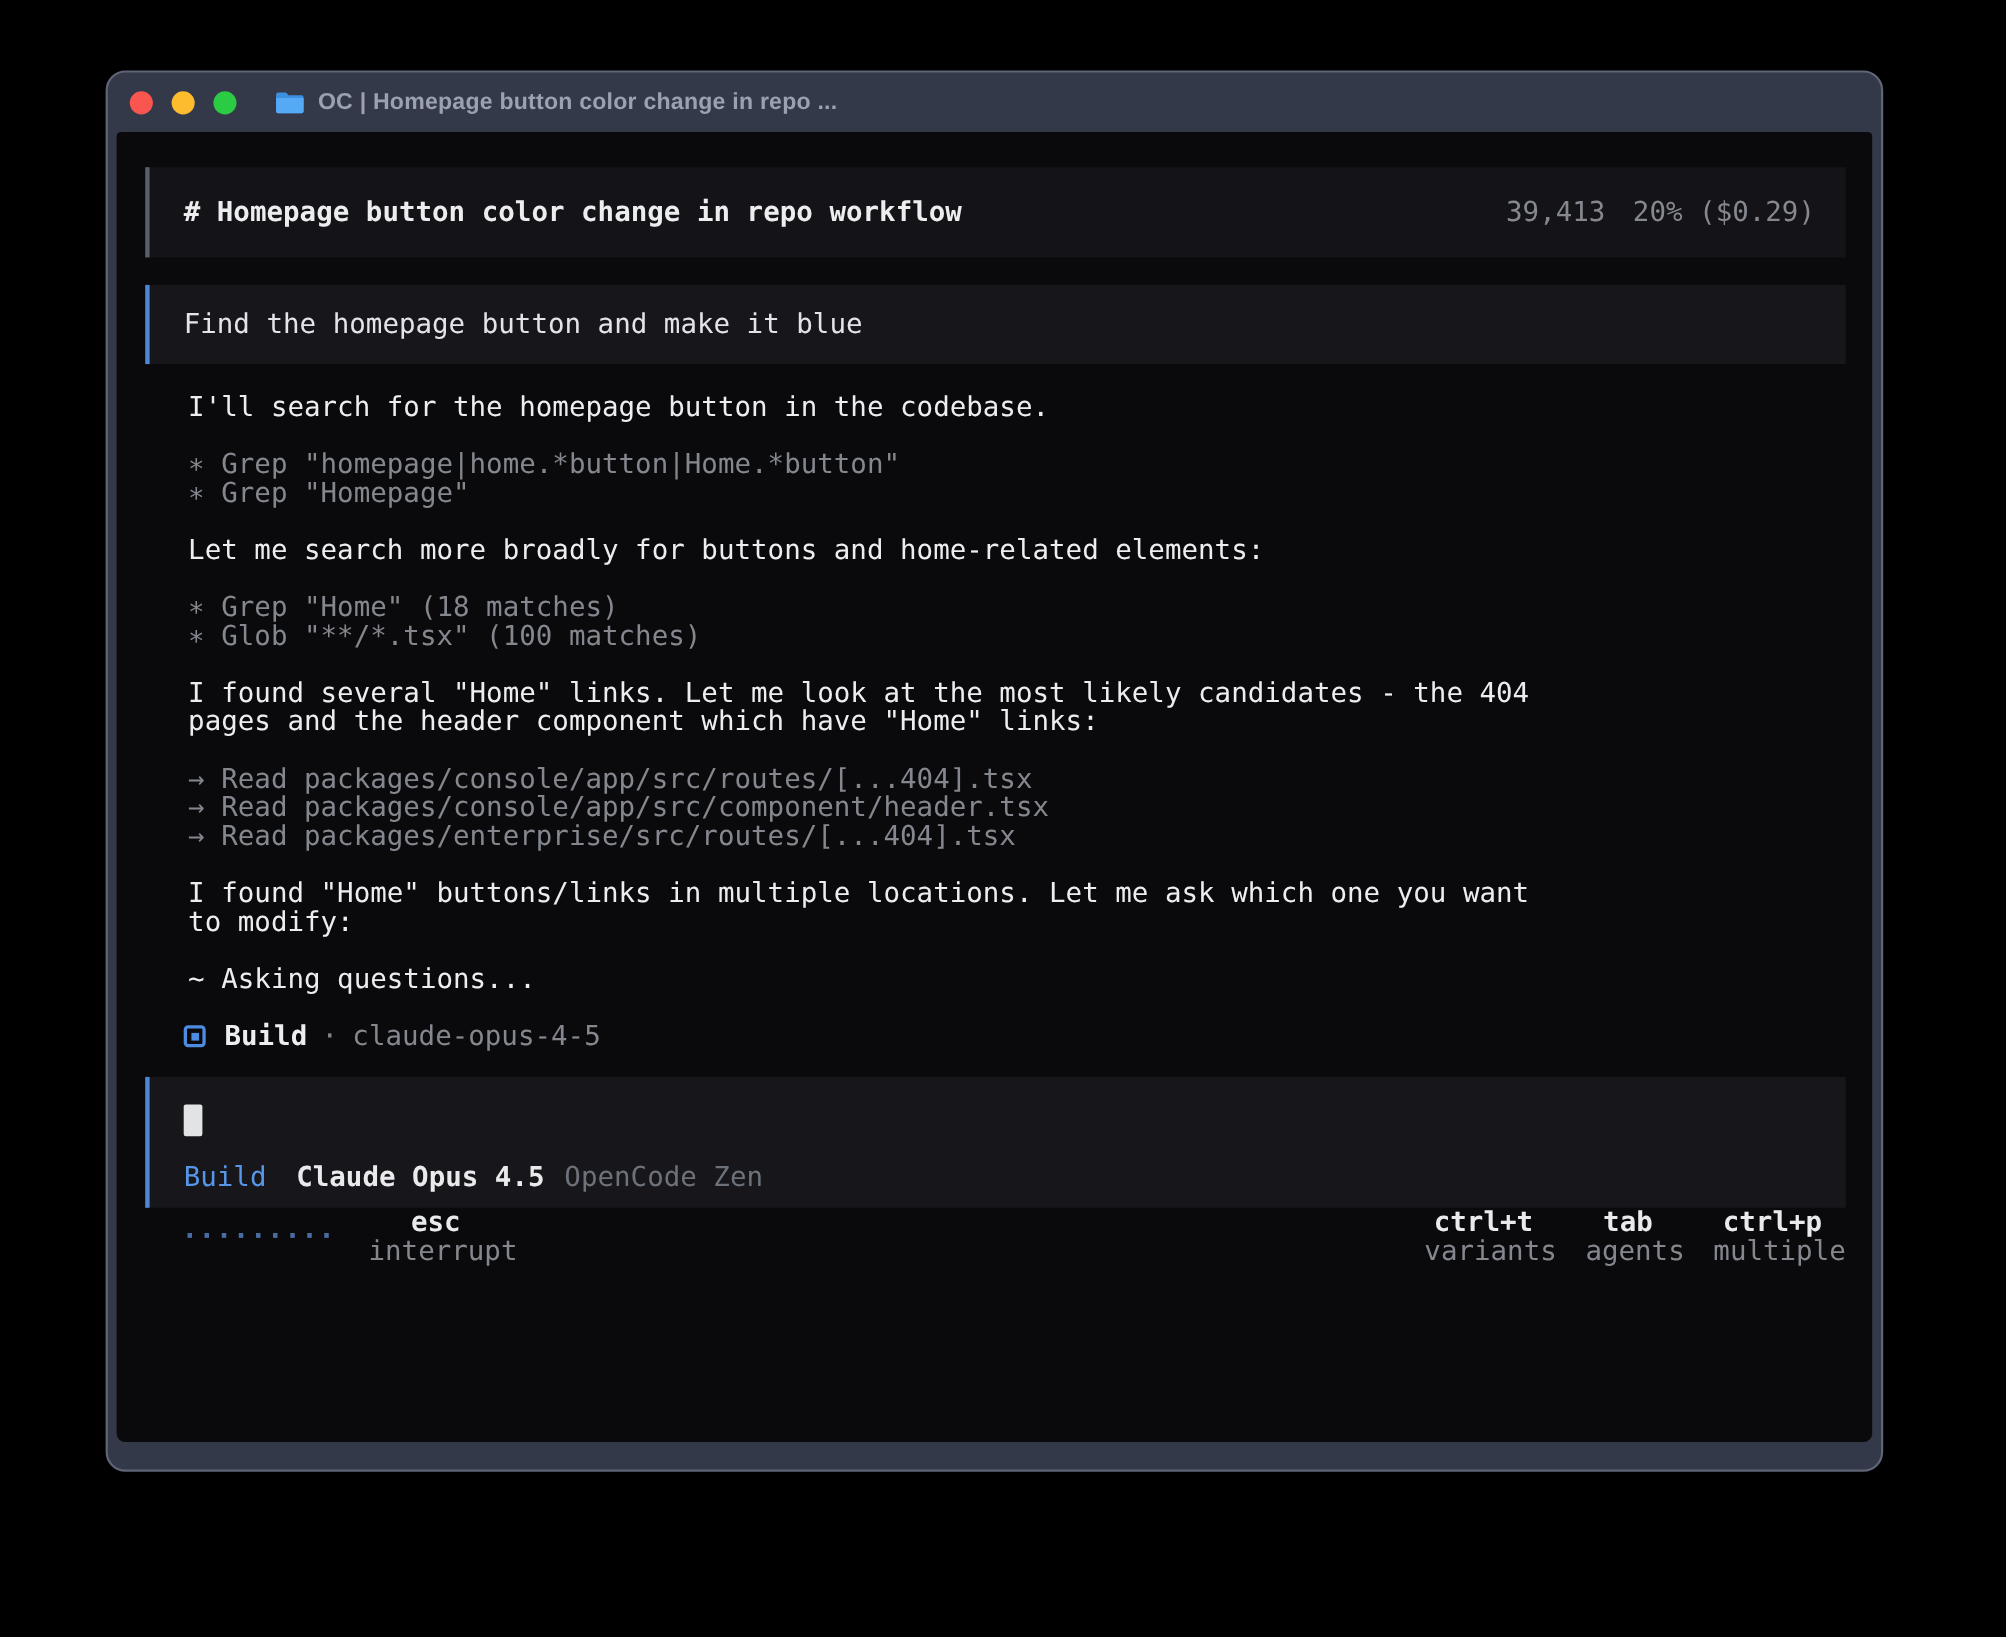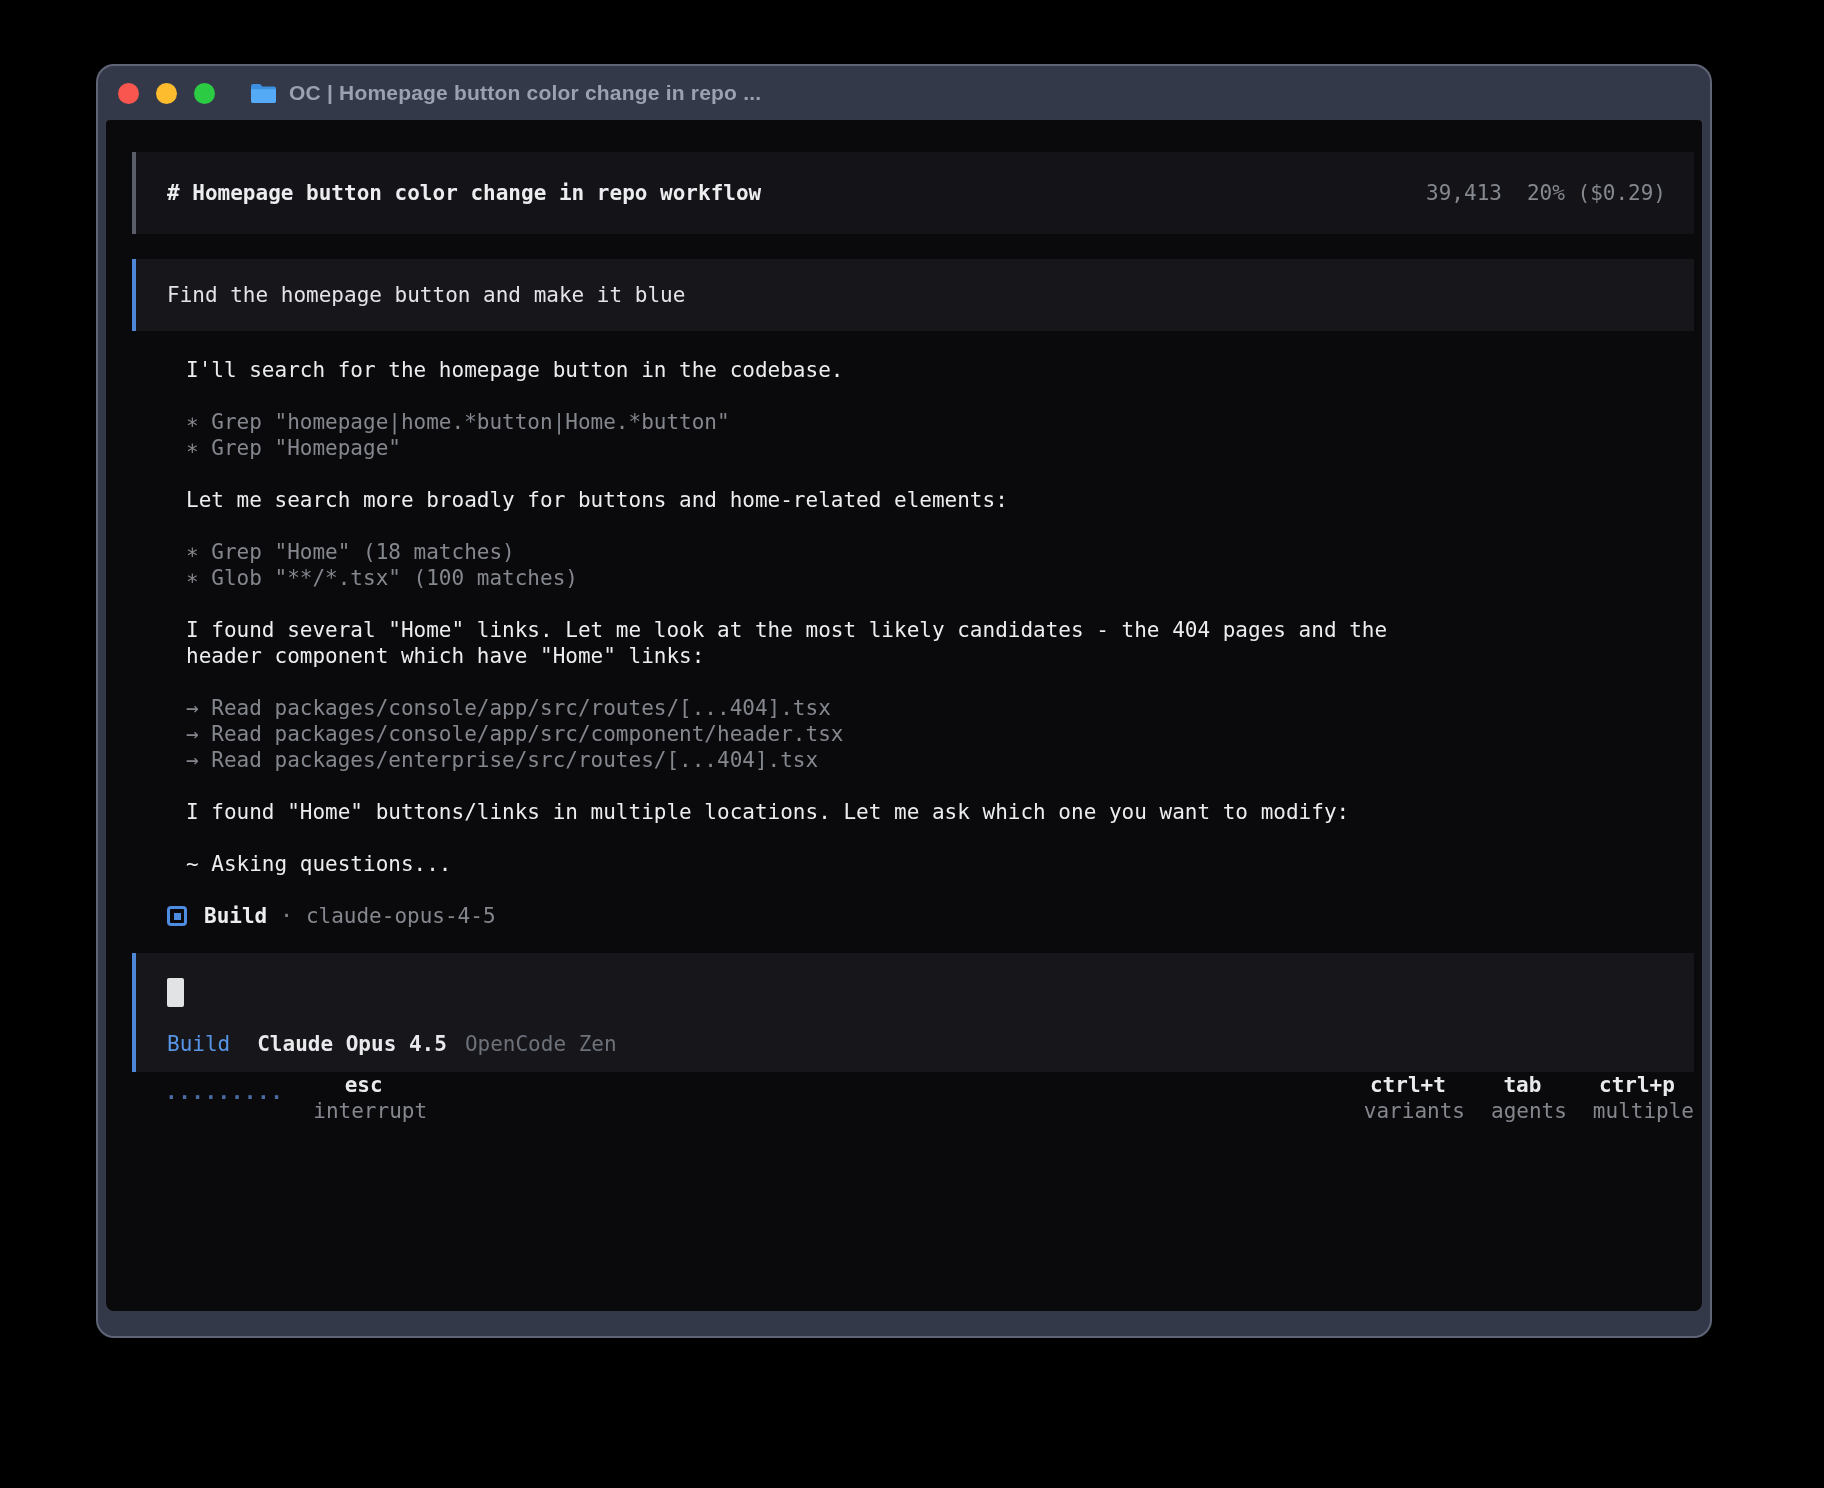--- a/index.html
+++ b/index.html
@@ -22,36 +22,36 @@
   .tl.yellow { background:#fdbc2e; }
   .tl.green  { background:#2bcb43; }
   .folder { margin:0 12px 0 18px; display:flex; align-items:center; }
   .win-title {
     font-family:"Liberation Sans", sans-serif; font-weight:bold;
     font-size:21px; color:#9ba1b0; letter-spacing:0.2px;
   }
   .content {
     position:absolute; left:8px; right:8px; top:54px; bottom:25px;
     background:#0a0a0c; border-radius:4px 4px 8px 8px;
-    padding:32px 8px 0 26px;
-    font-size:21px; line-height:26px; color:#ecedee;
+    padding:32px 24px 0 26px;
+    font-size:25px; line-height:26px; color:#ecedee;
   }
   .block { border-left:4px solid #595e69; background:#141418; }
   .header-block {
     height:82px; display:flex; align-items:center; justify-content:space-between;
     padding:0 28px 0 31px;
   }
   .header-title { font-weight:bold; color:#ecedee; }
   .header-stats { color:#85888f; display:flex; gap:25px; }
   .user-block {
     height:72px; margin-top:25px; background:#17171b;
     border-left-color:#4e86d8;
     display:flex; align-items:center; padding:0 31px; color:#e3e4e7;
   }
-  .convo { margin:26px 0 0 54px; max-width:1240px; }
+  .convo { margin:26px 0 0 39px; max-width:1240px; }
   .para { margin:0 0 26px 0; white-space:pre-line; color:#ecedee; }
   .para[data-kind="tool"] { color:#84878e; }
   .agent-row { margin-left:35px; height:26px; display:flex; align-items:center; }
   .agent-icon {
     width:20px; height:20px; border:3px solid #4e8ce2; border-radius:4px;
     position:relative; flex:none; margin-right:17px;
   }
   .agent-icon i {
     position:absolute; left:50%; top:50%; width:7px; height:7px;
     margin:-3.5px 0 0 -3.5px; background:#4e8ce2;

